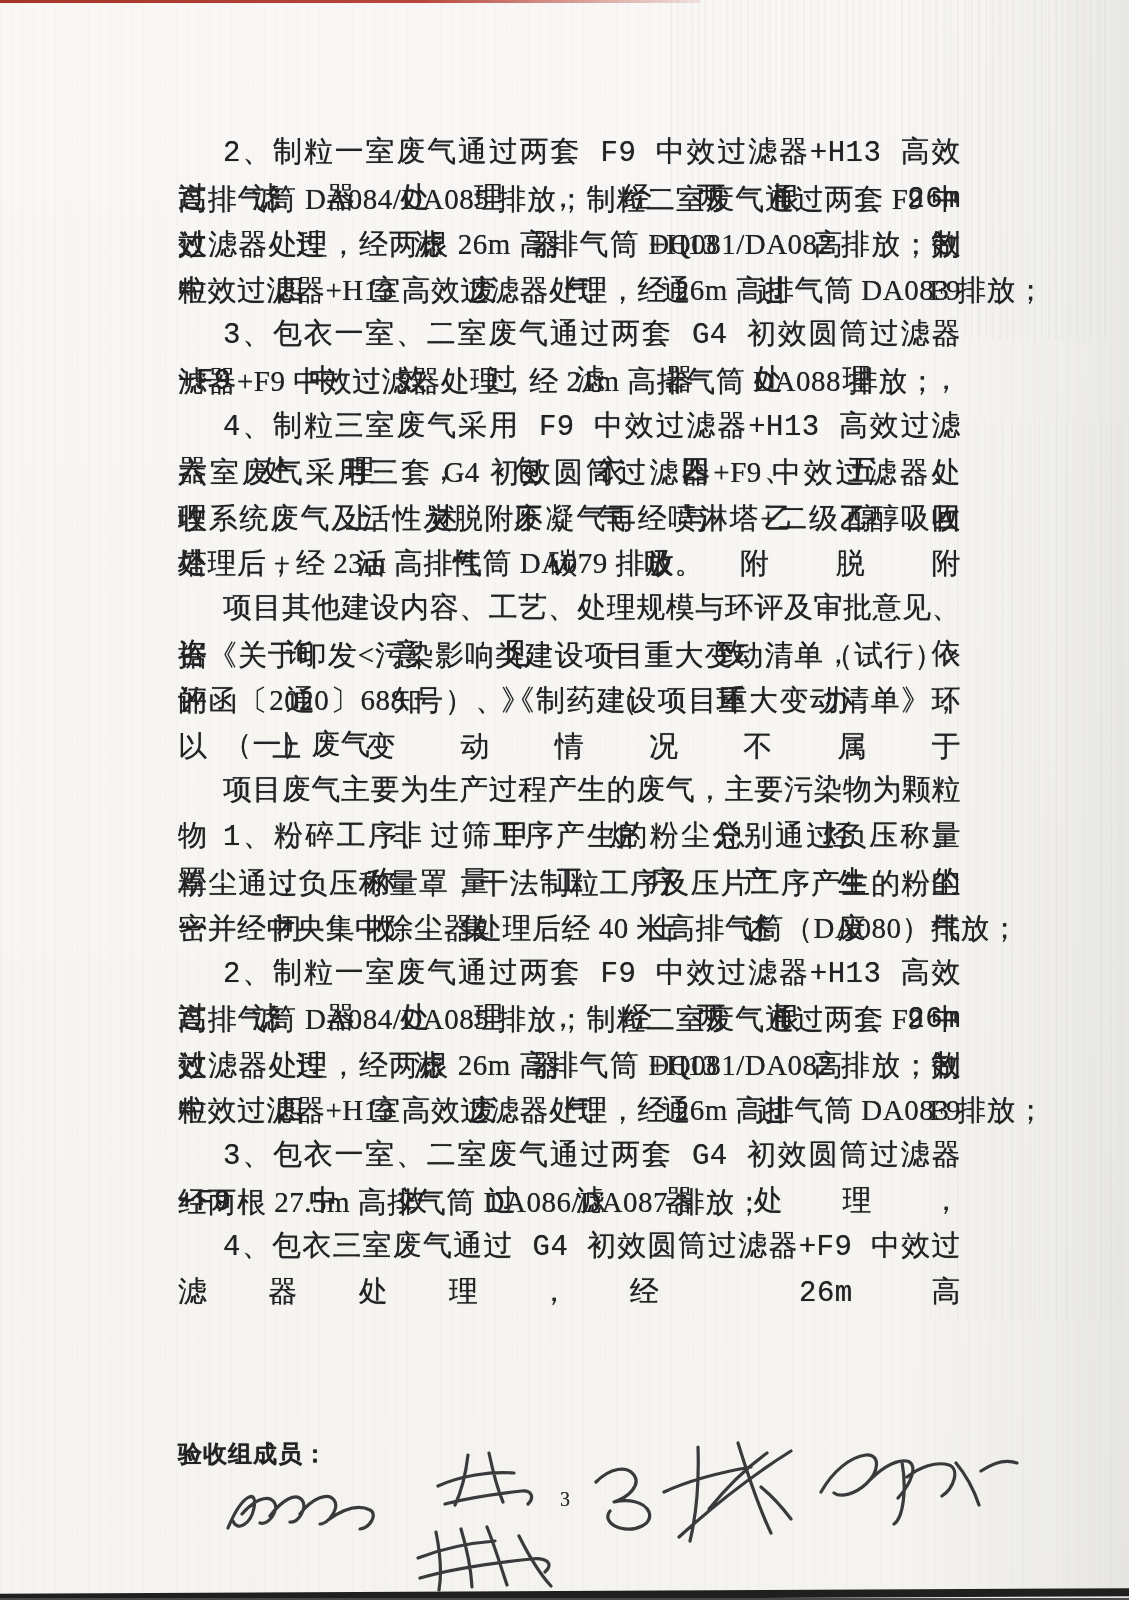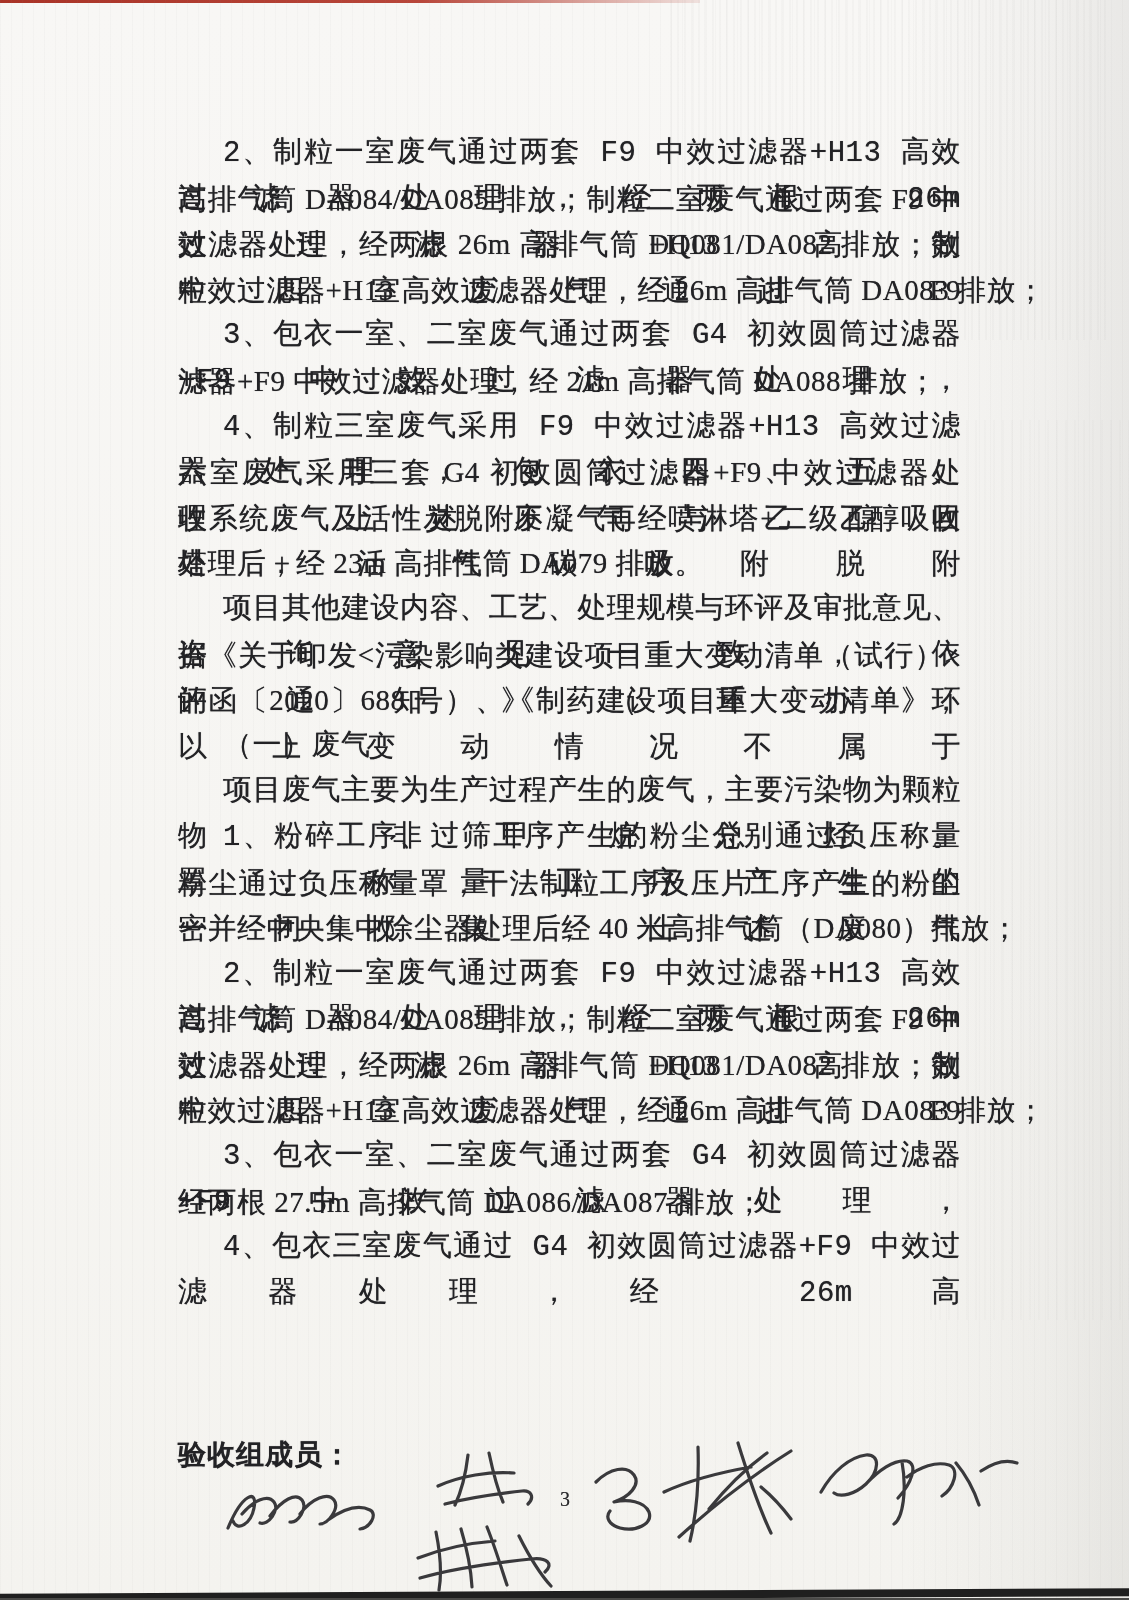--- a/index.html
+++ b/index.html
@@ -40,21 +40,21 @@
     position:absolute;left:178px;top:131px;width:783px;
     font-size:29px;letter-spacing:0.5px;
     text-shadow:0 0 0.7px rgba(30,30,32,0.75);
   }
   .ln{height:45.6px;line-height:45.6px;white-space:nowrap;}
   .jf{white-space:normal;text-align:justify;text-align-last:justify;}
   .ind{text-indent:45px;font-family:Liberation Mono, monospace;}
   .bold{font-weight:700;letter-spacing:1px;}
   .footer-label{
     position:absolute;left:178px;top:1432px;height:45px;line-height:45px;
-    font-size:28px;font-weight:700;letter-spacing:1px;
+    font-size:24px;font-weight:700;letter-spacing:1px;
     text-shadow:0 0 0.7px rgba(30,30,32,0.75);
   }
   .page-number{
     position:absolute;left:560px;top:1488px;font-size:20px;color:#2b2b2e;
     text-shadow:0 0 0.5px rgba(30,30,32,0.6);
   }
   .sigs{position:absolute;left:150px;top:1428px;width:920px;height:172px;}
   .sigs path{fill:none;stroke:#29292c;stroke-width:3.2;stroke-linecap:round;stroke-linejoin:round;opacity:.92;}
 </style>
 </head>

